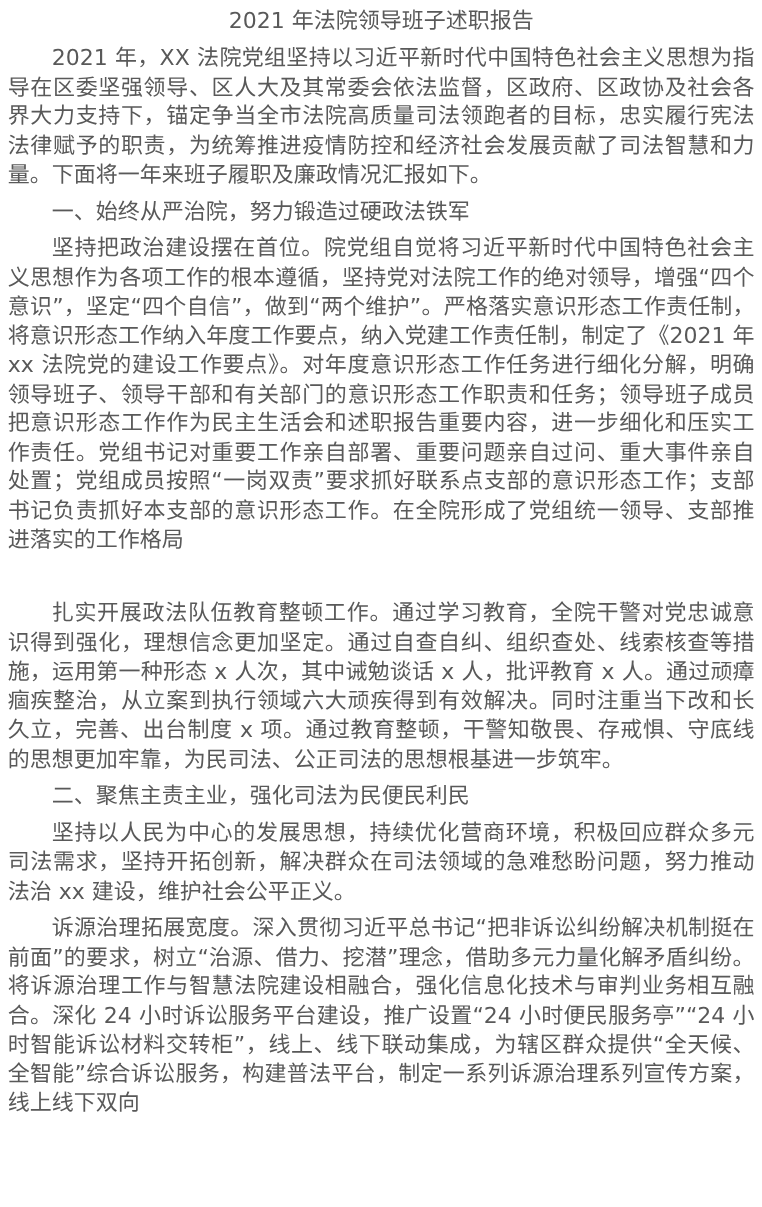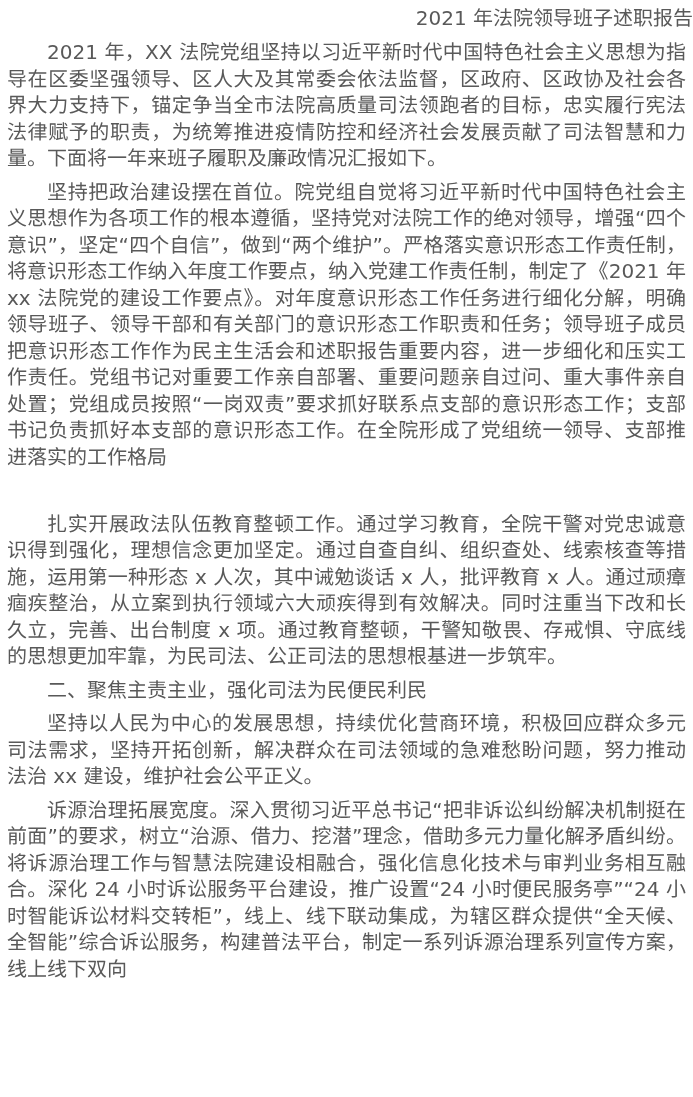--- a/index.html
+++ b/index.html
@@ -17,21 +17,21 @@
   .page {
     width: 693px;
     height: 1097px;
     overflow: hidden;
     background: #ffffff;
   }
   .doc-title {
     font-size: 20px;
     line-height: 27px;
     font-weight: normal;
-    text-align: right;
+    text-align: center;
     margin: 5px 0 0 0;
     padding: 0;
   }
   .para {
     font-size: 20px;
     line-height: 26.5px;
     margin: 7px;
     padding: 0;
     text-align: justify;
     text-justify: inter-character;
@@ -43,20 +43,21 @@
   }
 </style>
 </head>
 <body>
 
 <div class="page">
   <h1 class="doc-title">2021 年法院领导班子述职报告</h1>
 
   <p class="para">2021 年，XX 法院党组坚持以习近平新时代中国特色社会主义思想为指导在区委坚强领导、区人大及其常委会依法监督，区政府、区政协及社会各界大力支持下，锚定争当全市法院高质量司法领跑者的目标，忠实履行宪法法律赋予的职责，为统筹推进疫情防控和经济社会发展贡献了司法智慧和力量。下面将一年来班子履职及廉政情况汇报如下。</p>
 
+  <p class="para">一、始终从严治院，努力锻造过硬政法铁军</p>
 
 
   <p class="para">坚持把政治建设摆在首位。院党组自觉将习近平新时代中国特色社会主义思想作为各项工作的根本遵循，坚持党对法院工作的绝对领导，增强“四个意识”，坚定“四个自信”，做到“两个维护”。严格落实意识形态工作责任制，将意识形态工作纳入年度工作要点，纳入党建工作责任制，制定了《2021 年 xx 法院党的建设工作要点》。对年度意识形态工作任务进行细化分解，明确领导班子、领导干部和有关部门的意识形态工作职责和任务；领导班子成员把意识形态工作作为民主生活会和述职报告重要内容，进一步细化和压实工作责任。党组书记对重要工作亲自部署、重要问题亲自过问、重大事件亲自处置；党组成员按照“一岗双责”要求抓好联系点支部的意识形态工作；支部书记负责抓好本支部的意识形态工作。在全院形成了党组统一领导、支部推进落实的工作格局</p>
 
   <div class="spacer"></div>
 
   <p class="para">扎实开展政法队伍教育整顿工作。通过学习教育，全院干警对党忠诚意识得到强化，理想信念更加坚定。通过自查自纠、组织查处、线索核查等措施，运用第一种形态 x 人次，其中诫勉谈话 x 人，批评教育 x 人。通过顽瘴痼疾整治，从立案到执行领域六大顽疾得到有效解决。同时注重当下改和长久立，完善、出台制度 x 项。通过教育整顿，干警知敬畏、存戒惧、守底线的思想更加牢靠，为民司法、公正司法的思想根基进一步筑牢。</p>
 
 
   <p class="para">二、聚焦主责主业，强化司法为民便民利民</p>

